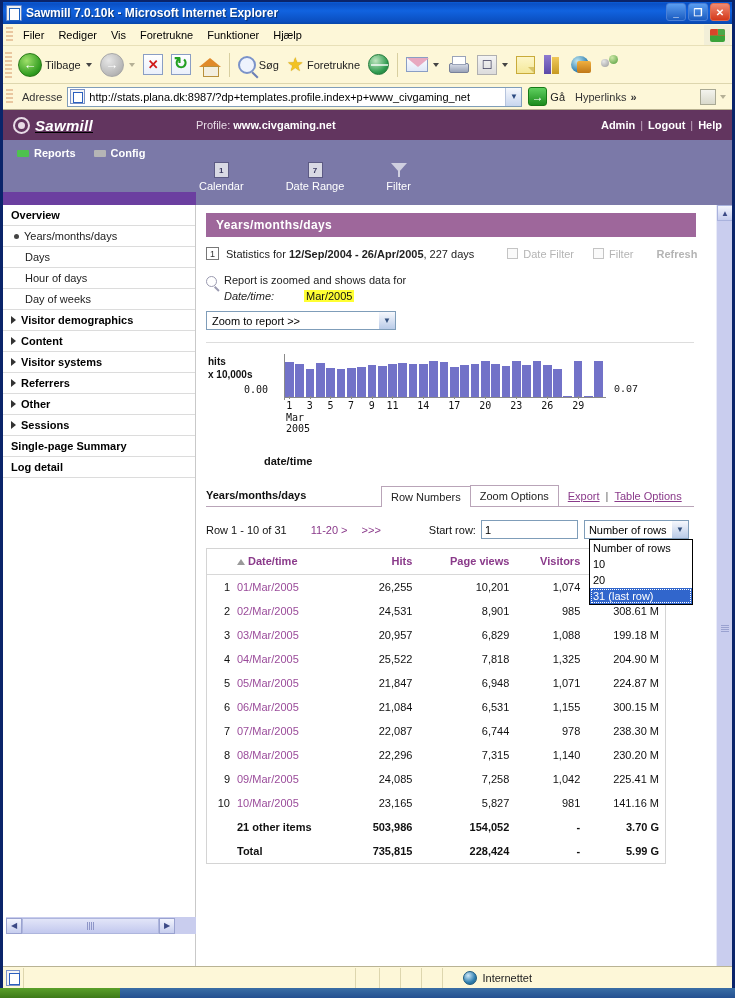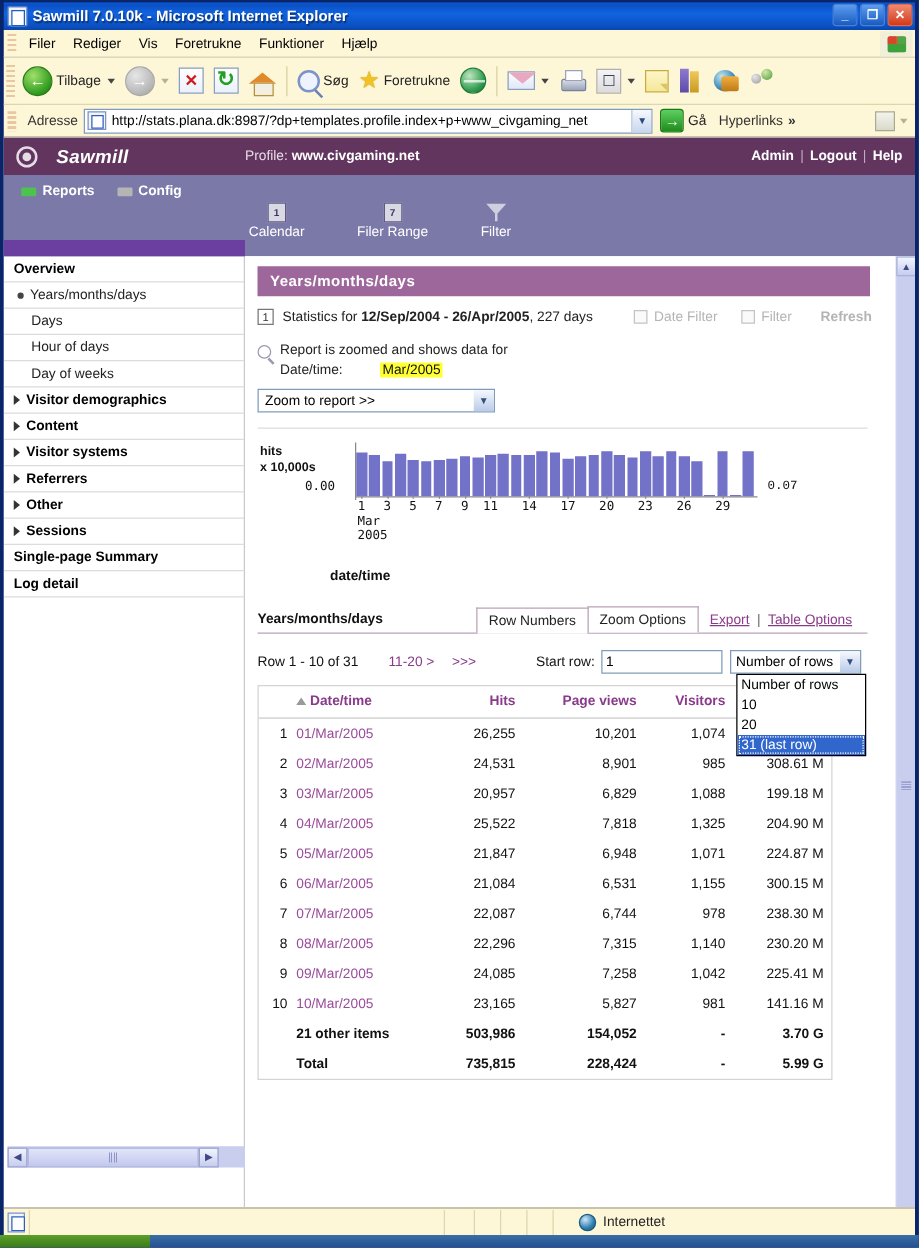--- a/index.html
+++ b/index.html
@@ -132,21 +132,21 @@
   .chev{ font-size:11px;font-weight:bold;color:#333;}
   .addr-last{ margin-left:auto;margin-right:6px;display:flex;align-items:center;gap:2px;}
   .clip{ width:16px;height:16px;background:linear-gradient(to bottom,#f4f4ee,#d9d9cb);border:1px solid #a9a994;}
   
   .page {
     position:absolute; left:3px; top:110px; width:729px; height:856px;
     background:#fff; overflow:hidden;
   }
   
   .sw-head{ height:30px;background:#62355f;display:flex;align-items:center;position:relative;}
-  .sw-logo{ display:flex;align-items:center;margin-left:10px;gap:15px;}
+  .sw-logo{ display:flex;align-items:center;margin-left:10px;gap:5px;text-decoration:underline;}
   .sw-logo-mark{ width:17px;height:17px;border-radius:50%;border:2px solid #e7dbe6;position:relative;}
   .sw-logo-mark:after{content:"";position:absolute;left:3px;top:3px;width:7px;height:7px;border-radius:50%;background:#e7dbe6;}
   .sw-logo-text{ color:#fff;font-style:italic;font-weight:bold;font-size:15px;letter-spacing:.3px;}
   .sw-profile{ position:absolute;left:193px;color:#e8dce7;font-size:11px;}
   .sw-profile b{ color:#fff; }
   .sw-links{ position:absolute;right:10px;color:#fff;font-size:11px;font-weight:bold;display:flex;gap:5px;}
   .sw-links span.sep{ color:#c3a8c1;font-weight:normal;}
   
   .sw-nav{ height:65px;background:#7b79a8;position:relative;}
   .nav-tabs{ position:absolute;left:14px;top:7px;display:flex;gap:18px;align-items:center;}
@@ -185,21 +185,21 @@
   .stat-text{ font-size:11px;color:#222;}
   .stat-text b{ font-weight:bold;}
   .chk-grp{ display:flex;align-items:center;gap:5px;margin-left:26px;color:#b4b4b4;font-size:11px;}
   .chk{ width:11px;height:11px;border:1px solid #c4c4c4;background:#fafafa;}
   .refresh-dim{ color:#b4b4b4;font-weight:bold;font-size:11px;margin-left:16px;}
   .zoom-note{ margin-top:14px; display:flex; gap:7px; align-items:flex-start; }
   .mag-sm{ width:11px;height:11px;border:1.5px solid #9a9ab0;border-radius:50%;position:relative;margin-top:2px;}
   .mag-sm:after{content:"";position:absolute;right:-4px;bottom:-3px;width:6px;height:1.5px;background:#9a9ab0;transform:rotate(45deg);}
   .zn-txt{ font-size:11px;color:#222;}
   .dt-line{ margin-top:4px;display:flex;align-items:center;}
-  .dt-lab{ font-size:11px;color:#222;width:80px;}
+  .dt-lab{ font-size:11px;color:#222;width:80px;font-style:italic;}
   .hl{ background:#ffff33; font-size:11px; color:#111; padding:0 2px;}
   .zoom-sel{
     margin-top:9px;width:190px;height:19px;border:1px solid #7f9db9;background:#fff;
     display:flex;align-items:center;padding-left:5px;font-size:11px;color:#000;
   }
   .zoom-sel .arrowbox{
     margin-left:auto;width:16px;height:17px;background:linear-gradient(to bottom,#f6f8fd,#b9cbe8);
     display:flex;align-items:center;justify-content:center;color:#33517f;font-size:8px;
   }
   .hr{ height:1px;background:#ddd;margin:12px 0 0 0;width:488px;}
@@ -425,21 +425,21 @@
           <span>Config</span>
         </div>
       </div>
       <div class="nav-icons">
         <div class="nav-ico-item">
           <div class="ico-cal">1</div>
           <div>Calendar</div>
         </div>
         <div class="nav-ico-item">
           <div class="ico-cal">7</div>
-          <div>Filer Range</div>
+          <div>Date Range</div>
         </div>
         <div class="nav-ico-item">
           <div class="ico-funnel"></div>
           <div>Filter</div>
         </div>
       </div>
       <div class="nav-active"></div>
     </div>
 
     <div class="body-split">

